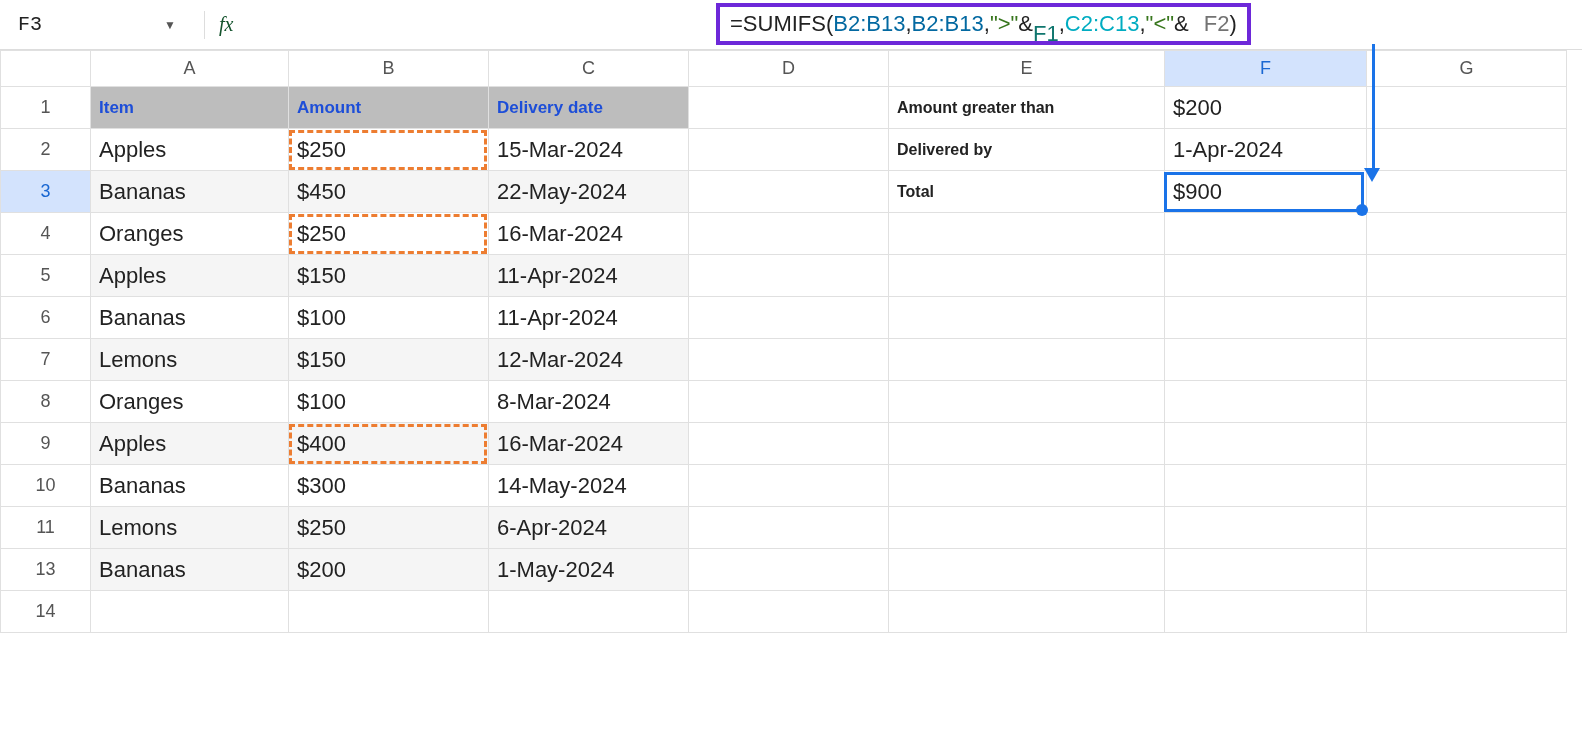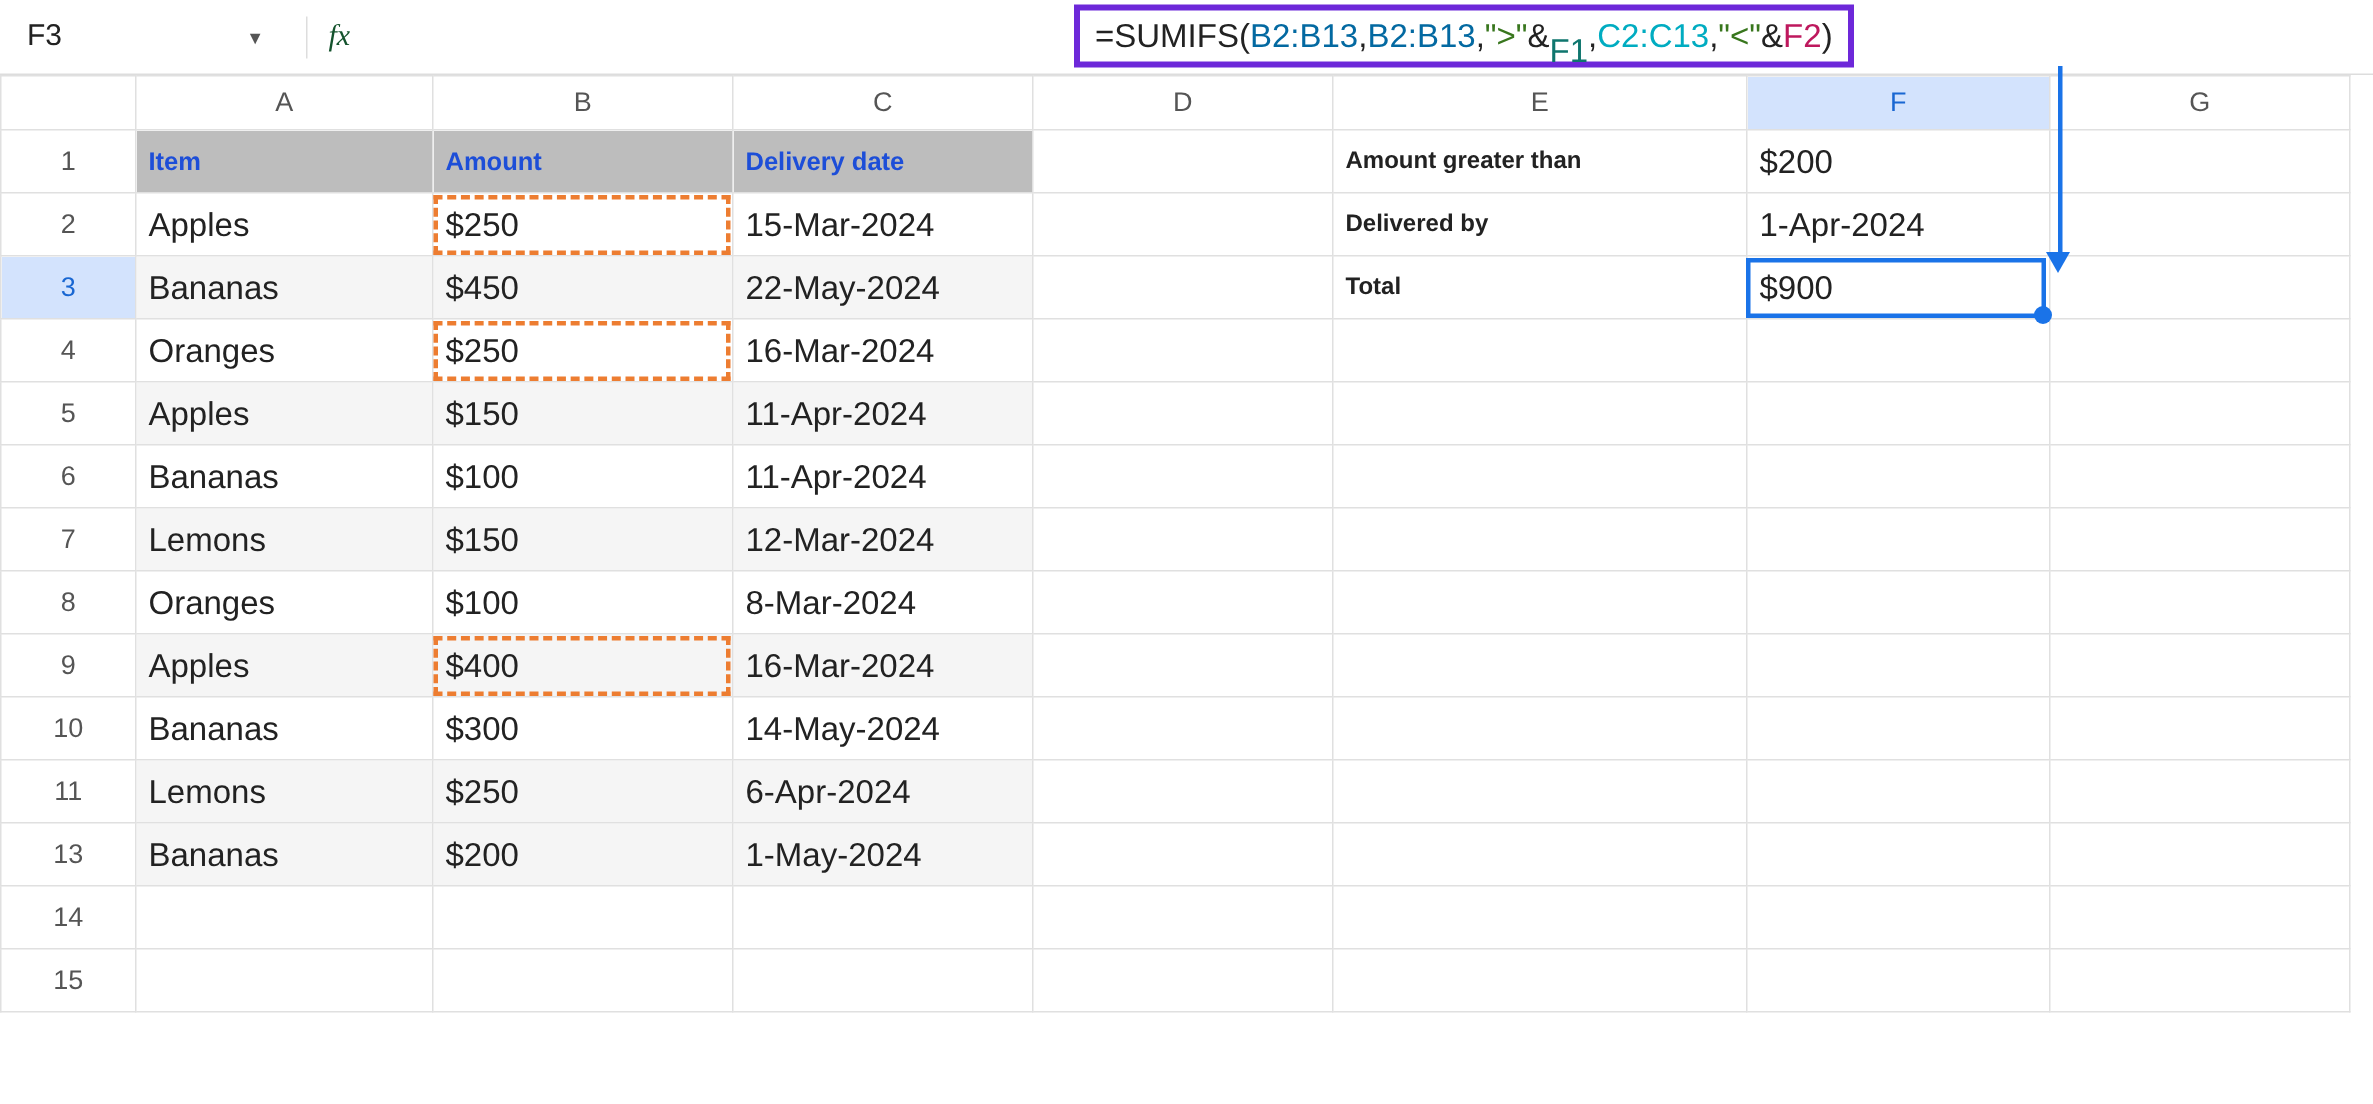--- a/index.html
+++ b/index.html
@@ -22,20 +22,21 @@
     padding: 0 10px;
     position: relative;
   }
   .name-box {
     width: 130px;
     font-size: 20px;
     padding: 4px 8px;
     border: none;
     background: transparent;
     color: #222;
+    font-family: Liberation Mono, monospace;
   }
   .name-box-wrap {
     display: flex;
     align-items: center;
     width: 180px;
   }
   .dd-icon {
     font-size: 12px;
     color: #555;
     margin-left: auto;
@@ -73,21 +74,21 @@
     font-size: 22px;
     background: #fff;
     font-family: Arial, sans-serif;
     white-space: nowrap;
   }
   .fm-black { color: #222; }
   .fm-orange { color: #0369a1; }
   .fm-purple { color: #0f766e; margin-top: 20px; }
   .fm-green { color: #38761d; }
   .fm-cyan { color: #00acc1; }
-  .fm-pink { color: #be185d; }
+  .fm-pink { color: #737373; margin-left: 15px; }
   .grid-wrap {
     position: relative;
   }
   table.grid {
     border-collapse: collapse;
     table-layout: fixed;
   }
   table.grid th, table.grid td {
     border: 1px solid #e0e0e0;
     height: 42px;
@@ -364,30 +365,20 @@
     <th class="row-header">14</th>
     <td></td>
           <td></td>
           <td></td>
           <td></td>
           <td></td>
           <td></td>
           <td></td>
   </tr>
 
-  <tr>
-    <th class="row-header">15</th>
-    <td></td>
-          <td></td>
-          <td></td>
-          <td></td>
-          <td></td>
-          <td></td>
-          <td></td>
-  </tr>
 </tbody>
     </table>
 
 <div class="dashed-highlight" style="left:289px; top:80px; width:198px; height:40px;"></div>
 <div class="dashed-highlight" style="left:289px; top:164px; width:198px; height:40px;"></div>
 <div class="dashed-highlight" style="left:289px; top:374px; width:198px; height:40px;"></div>
 
 <div class="blue-sel" style="left:1164px; top:122px; width:200px; height:40px;">
   <div class="dot"></div>
 </div>

